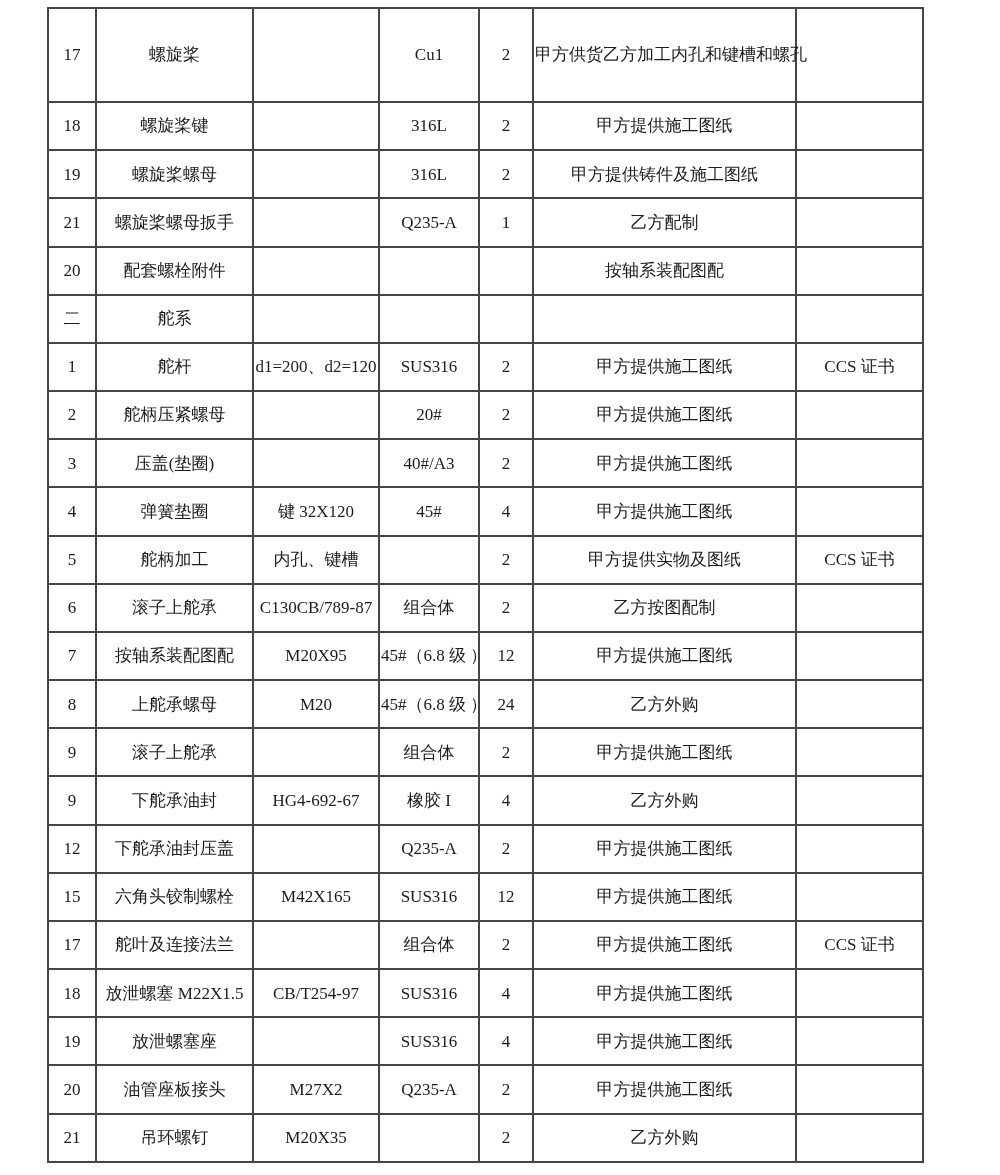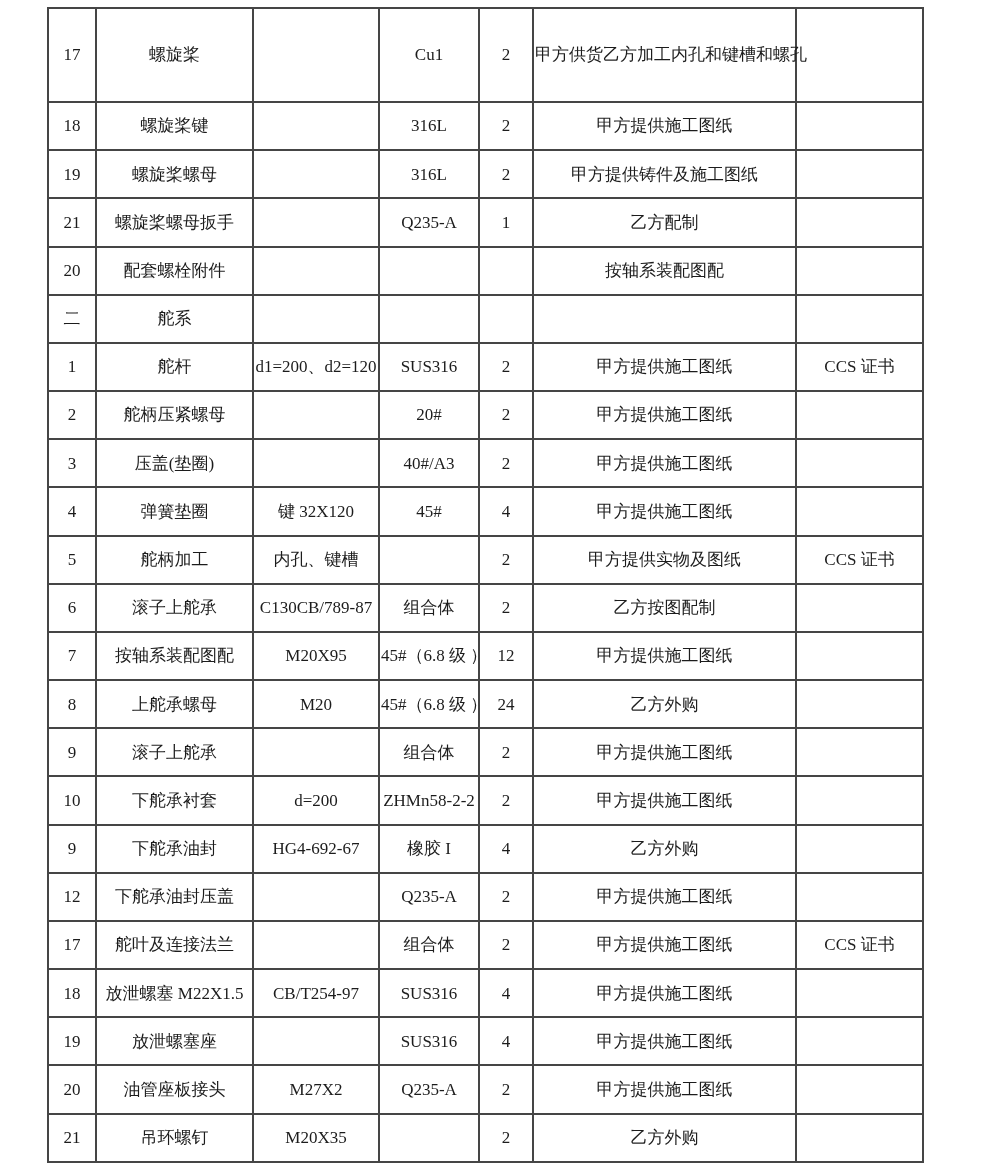--- a/index.html
+++ b/index.html
@@ -187,43 +187,43 @@
         <tr>
           <td>9</td>
           <td>滚子上舵承</td>
           <td></td>
           <td>组合体</td>
           <td>2</td>
           <td>甲方提供施工图纸</td>
           <td></td>
         </tr>
         <tr>
-          <td>10</td>
-          <td>下舵承衬套</td>
-          <td>d=200</td>
-          <td>ZHMn58-2-2</td>
-          <td>2</td>
-          <td>甲方提供施工图纸</td>
-          <td></td>
-        </tr>
-        <tr>
           <td>9</td>
           <td>下舵承油封</td>
           <td>HG4-692-67</td>
           <td>橡胶 I</td>
           <td>4</td>
           <td>乙方外购</td>
           <td></td>
         </tr>
         <tr>
           <td>12</td>
           <td>下舵承油封压盖</td>
           <td></td>
           <td>Q235-A</td>
           <td>2</td>
+          <td>甲方提供施工图纸</td>
+          <td></td>
+        </tr>
+        <tr>
+          <td>15</td>
+          <td>六角头铰制螺栓</td>
+          <td>M42X165</td>
+          <td>SUS316</td>
+          <td>12</td>
           <td>甲方提供施工图纸</td>
           <td></td>
         </tr>
         <tr>
           <td>17</td>
           <td>舵叶及连接法兰</td>
           <td></td>
           <td>组合体</td>
           <td>2</td>
           <td>甲方提供施工图纸</td>

